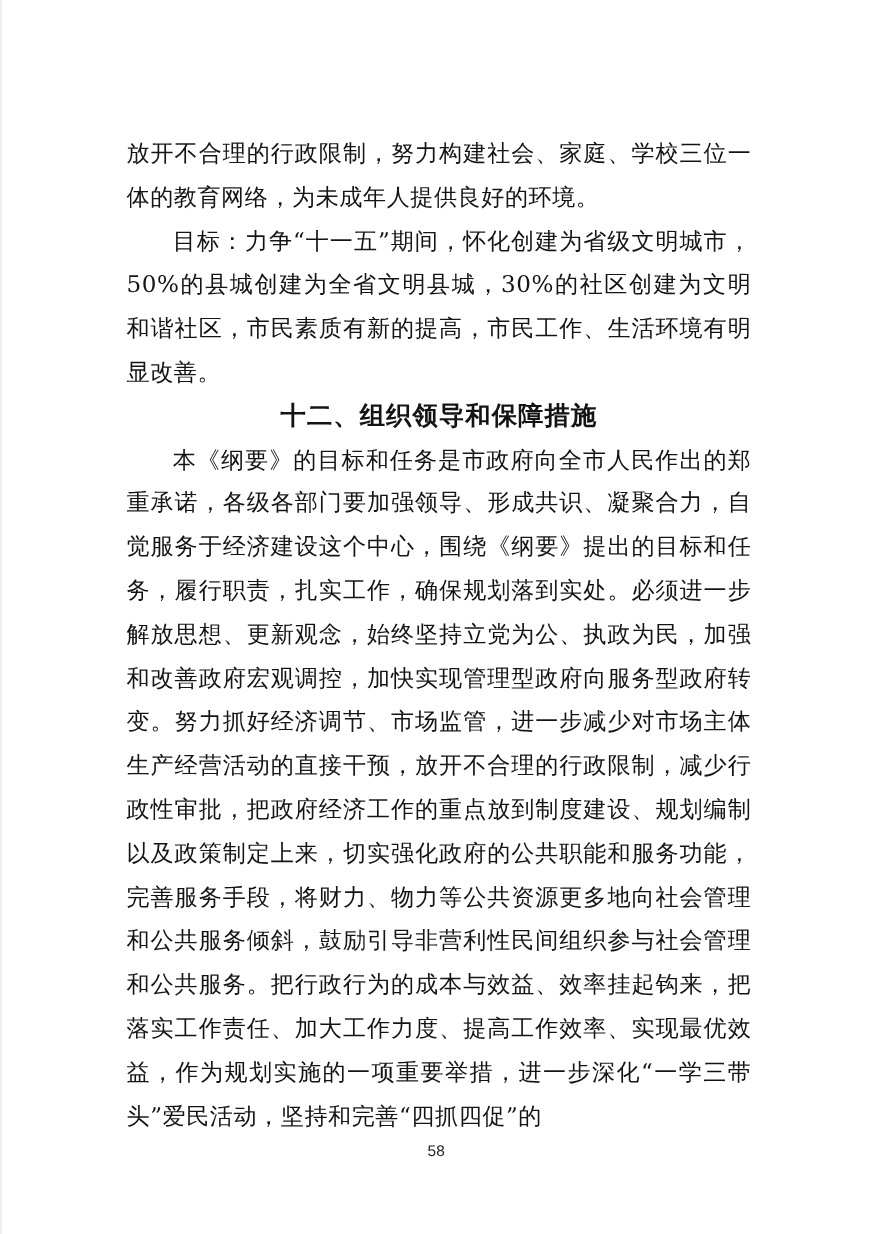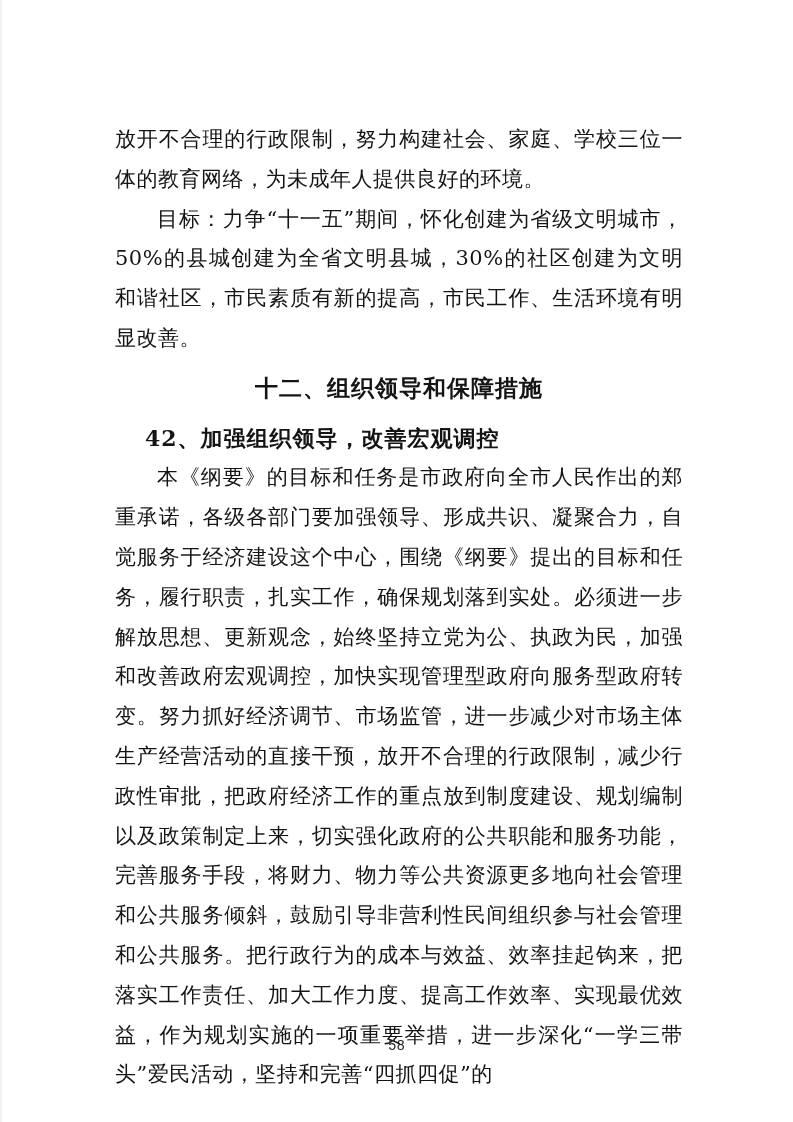--- a/index.html
+++ b/index.html
@@ -33,21 +33,21 @@
     font-size: 21px;
     line-height: 39.8px;
     text-align: justify;
     text-justify: inter-ideograph;
     letter-spacing: 0.5px;
   }
   .body-par.indent {
     text-indent: 2em;
   }
   .section-heading {
-    margin: 10px;
+    margin: 0;
     font-family: "DejaVu Sans", "Liberation Sans", sans-serif;
     font-weight: bold;
     font-size: 23px;
     line-height: 39.8px;
     text-align: center;
     letter-spacing: 1px;
   }
   .subsection-heading {
     margin: 0;
     font-family: "DejaVu Serif", "Liberation Serif", serif;
@@ -57,36 +57,35 @@
     padding-left: 30px;
     letter-spacing: 1px;
   }
   .page-number {
     position: absolute;
     left: 0;
     right: 0;
     top: 1038px;
     text-align: center;
     font-size: 14px;
-    font-family: Liberation Mono, monospace;
+    font-family: Liberation Sans, sans-serif;
     color: #222222;
   }
 </style>
 </head>
 <body>
 
 <div class="scan-edge"></div>
 
 <div class="content">
 
   <p class="body-par">放开不合理的行政限制，努力构建社会、家庭、学校三位一体的教育网络，为未成年人提供良好的环境。</p>
 
   <p class="body-par indent">目标：力争“十一五”期间，怀化创建为省级文明城市，50%的县城创建为全省文明县城，30%的社区创建为文明和谐社区，市民素质有新的提高，市民工作、生活环境有明显改善。</p>
 
   <h1 class="section-heading">十二、组织领导和保障措施</h1>
 
-  <h2 class="subsection-heading">42、加强组织领导，改善宏观调控</h2>
 
   <p class="body-par indent">本《纲要》的目标和任务是市政府向全市人民作出的郑重承诺，各级各部门要加强领导、形成共识、凝聚合力，自觉服务于经济建设这个中心，围绕《纲要》提出的目标和任务，履行职责，扎实工作，确保规划落到实处。必须进一步解放思想、更新观念，始终坚持立党为公、执政为民，加强和改善政府宏观调控，加快实现管理型政府向服务型政府转变。努力抓好经济调节、市场监管，进一步减少对市场主体生产经营活动的直接干预，放开不合理的行政限制，减少行政性审批，把政府经济工作的重点放到制度建设、规划编制以及政策制定上来，切实强化政府的公共职能和服务功能，完善服务手段，将财力、物力等公共资源更多地向社会管理和公共服务倾斜，鼓励引导非营利性民间组织参与社会管理和公共服务。把行政行为的成本与效益、效率挂起钩来，把落实工作责任、加大工作力度、提高工作效率、实现最优效益，作为规划实施的一项重要举措，进一步深化“一学三带头”爱民活动，坚持和完善“四抓四促”的</p>
 
 </div>
 
 <div class="page-number">58</div>
 
 </body></html>

